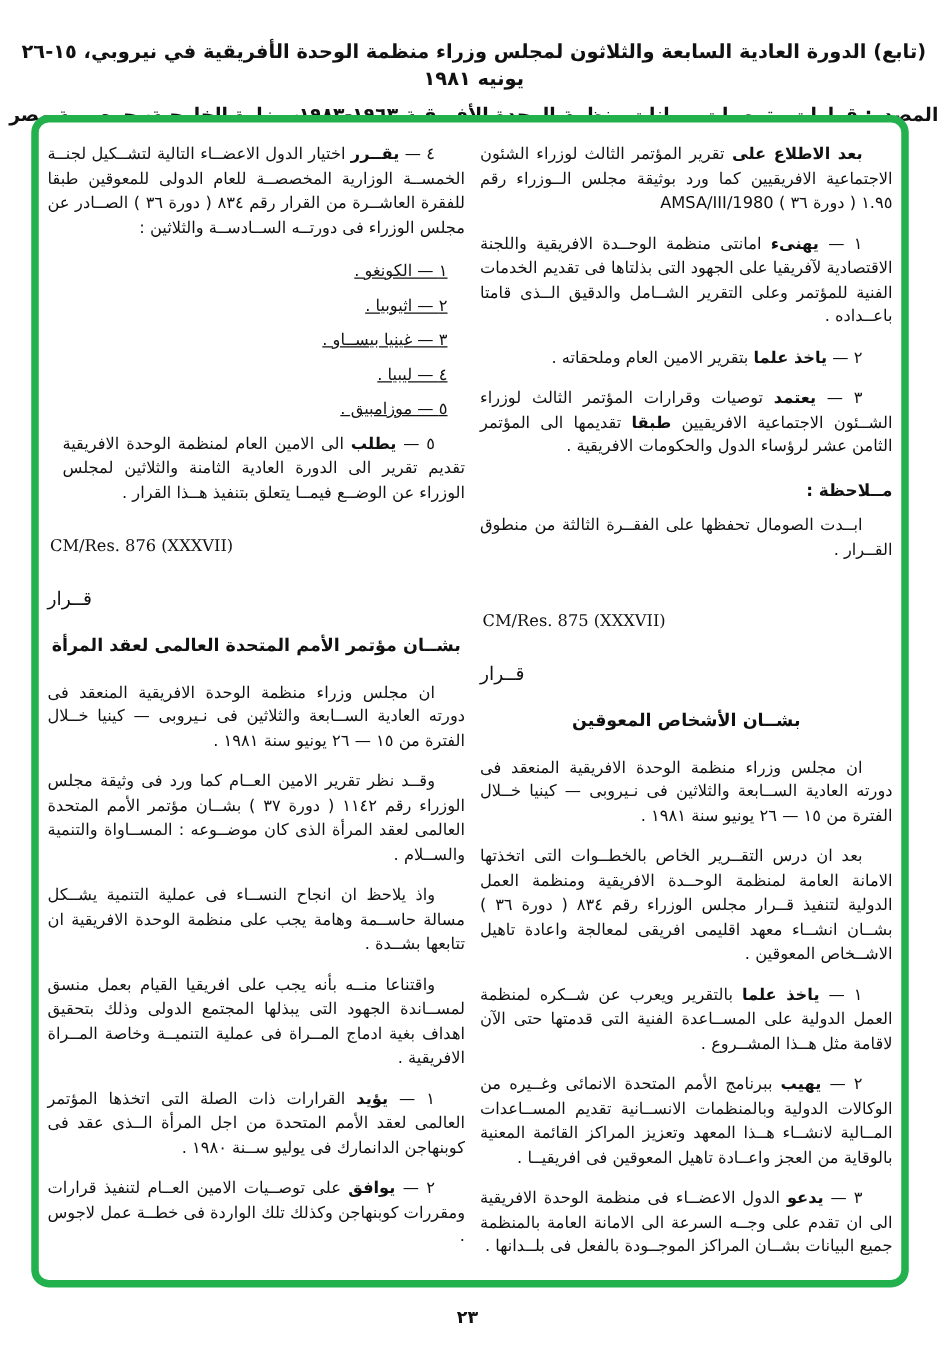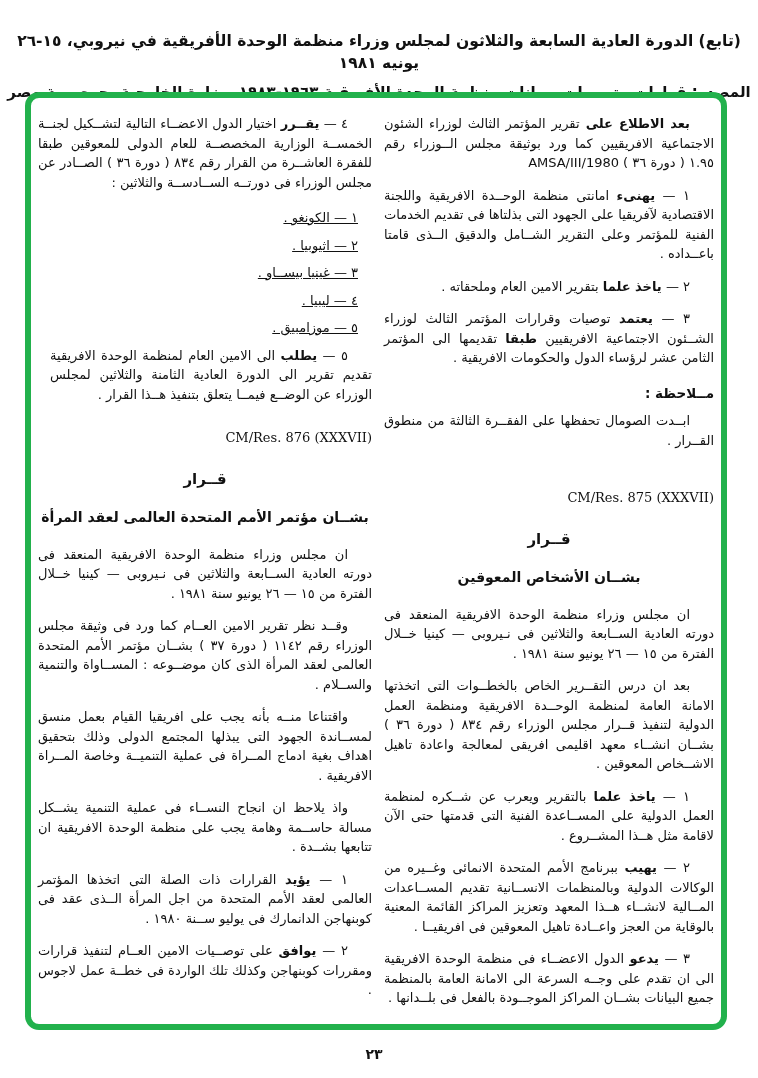--- a/index.html
+++ b/index.html
@@ -71,29 +71,29 @@
   .mb-lg { margin-bottom: 24px; margin-left: 12px; }
   .mb-xl { margin-bottom: 38px; }
   .bold { font-weight: bold; }
   .note-title {
     font-weight: bold;
     font-size: 13.5px;
     margin: 2px 0 8px 0;
   }
   .ref {
     direction: ltr;
-    text-align: right;
+    text-align: left;
     font-family: "DejaVu Serif", serif;
     font-size: 13px;
     margin: 4px 0 22px 2px;
     text-indent: 0;
   }
   .res-title {
-    text-align: center;
-    font-weight: bold;
+    text-align: left;
+    font-weight: normal;
     font-size: 15px;
     margin: 16px 0 19px 0;
   }
   .res-subject {
     text-align: center;
     font-weight: bold;
     font-size: 14px;
     margin: 0 0 17px 0;
   }
   .state-item {
@@ -148,22 +148,22 @@
         <div class="state-item">٢ — اثيوبيا .</div>
         <div class="state-item">٣ — غينيا بيســاو .</div>
         <div class="state-item">٤ — ليبيا .</div>
         <div class="state-item mb-md">٥ — موزامبيق .</div>
         <div class="para mb-lg"><span>٥ — </span><span class="bold">يطلب</span><span> الى الامين العام لمنظمة الوحدة الافريقية تقديم تقرير الى الدورة العادية الثامنة والثلاثين لمجلس الوزراء عن الوضــع فيمــا يتعلق بتنفيذ هــذا القرار .</span></div>
         <div class="ref">CM/Res. 876 (XXXVII)</div>
         <div class="res-title">قــرار</div>
         <div class="res-subject">بشــان مؤتمر الأمم المتحدة العالمى لعقد المرأة</div>
         <div class="para">ان مجلس وزراء منظمة الوحدة الافريقية المنعقد فى دورته العادية الســابعة والثلاثين فى نـيروبى — كينيا خــلال الفترة من ١٥ — ٢٦ يونيو سنة ١٩٨١ .</div>
         <div class="para">وقــد نظر تقرير الامين العــام كما ورد فى وثيقة مجلس الوزراء رقم ١١٤٢ ( دورة ٣٧ ) بشــان مؤتمر الأمم المتحدة العالمى لعقد المرأة الذى كان موضــوعه : المســاواة والتنمية والســلام .</div>
+        <div class="para">واذ يلاحظ ان انجاح النســاء فى عملية التنمية يشــكل مسالة حاســمة وهامة يجب على منظمة الوحدة الافريقية ان تتابعها بشــدة .</div>
         <div class="para">واقتناعا منــه بأنه يجب على افريقيا القيام بعمل منسق لمســاندة الجهود التى يبذلها المجتمع الدولى وذلك بتحقيق اهداف بغية ادماج المــراة فى عملية التنميــة وخاصة المــراة الافريقية .</div>
-        <div class="para">واذ يلاحظ ان انجاح النســاء فى عملية التنمية يشــكل مسالة حاســمة وهامة يجب على منظمة الوحدة الافريقية ان تتابعها بشــدة .</div>
         <div class="para"><span>١ — </span><span class="bold">يؤيد</span><span> القرارات ذات الصلة التى اتخذها المؤتمر العالمى لعقد الأمم المتحدة من اجل المرأة الــذى عقد فى كوبنهاجن الدانمارك فى يوليو ســنة ١٩٨٠ .</span></div>
         <div class="para"><span>٢ — </span><span class="bold">يوافق</span><span> على توصــيات الامين العــام لتنفيذ قرارات ومقررات كوبنهاجن وكذلك تلك الواردة فى خطــة عمل لاجوس .</span></div>
       </div>
 
     </div>
   </div>
 
   <div class="page-number">٢٣</div>
 
 </div>

